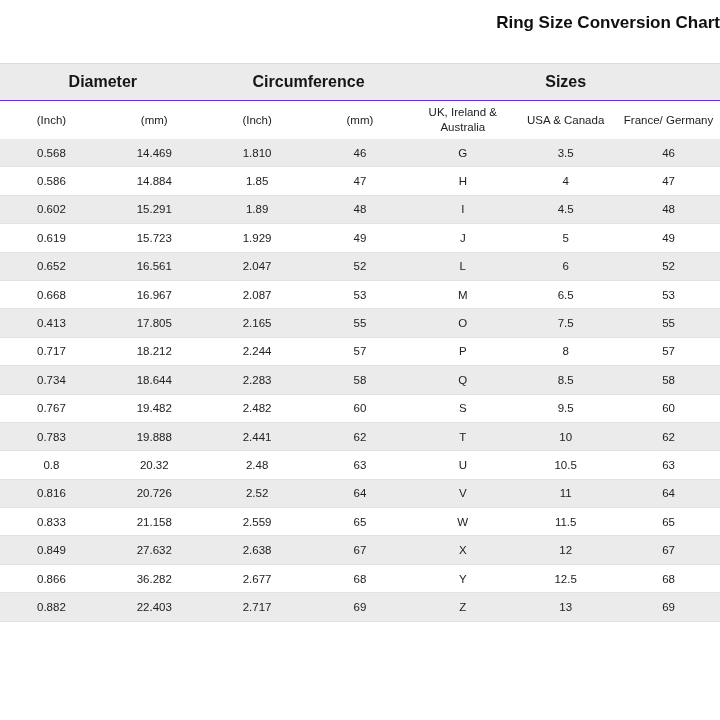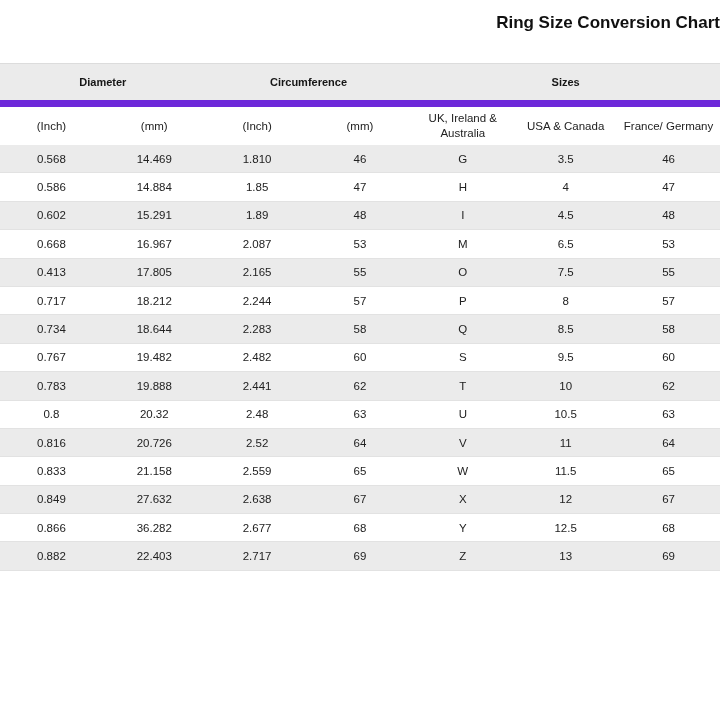--- a/index.html
+++ b/index.html
@@ -30,25 +30,25 @@
   table.conversion-table col { width: 14.2857%; }
   th, td {
     text-align: center;
     vertical-align: middle;
     padding: 0 6px;
     overflow: hidden;
   }
   tr.group-header-row th {
     background: #ebebeb;
     height: 36px;
-    font-size: 11px;
+    font-size: 16px;
     font-weight: bold;
     color: #161616;
     border-top: 1px solid #dcdcdc;
-    border-bottom: 7px solid #6d28d9;
+    border-bottom: 1px solid #6d28d9;
   }
   tr.sub-header-row th {
     background: #ffffff;
     height: 38px;
     font-size: 11.5px;
     line-height: 1.3;
     font-weight: normal;
     color: #222222;
   }
   tbody td {
@@ -113,20 +113,38 @@
       <tr>
         <td>0.602</td>
         <td>15.291</td>
         <td>1.89</td>
         <td>48</td>
         <td>I</td>
         <td>4.5</td>
         <td>48</td>
       </tr>
       <tr>
+        <td>0.619</td>
+        <td>15.723</td>
+        <td>1.929</td>
+        <td>49</td>
+        <td>J</td>
+        <td>5</td>
+        <td>49</td>
+      </tr>
+      <tr>
+        <td>0.652</td>
+        <td>16.561</td>
+        <td>2.047</td>
+        <td>52</td>
+        <td>L</td>
+        <td>6</td>
+        <td>52</td>
+      </tr>
+      <tr>
         <td>0.668</td>
         <td>16.967</td>
         <td>2.087</td>
         <td>53</td>
         <td>M</td>
         <td>6.5</td>
         <td>53</td>
       </tr>
       <tr>
         <td>0.413</td>

